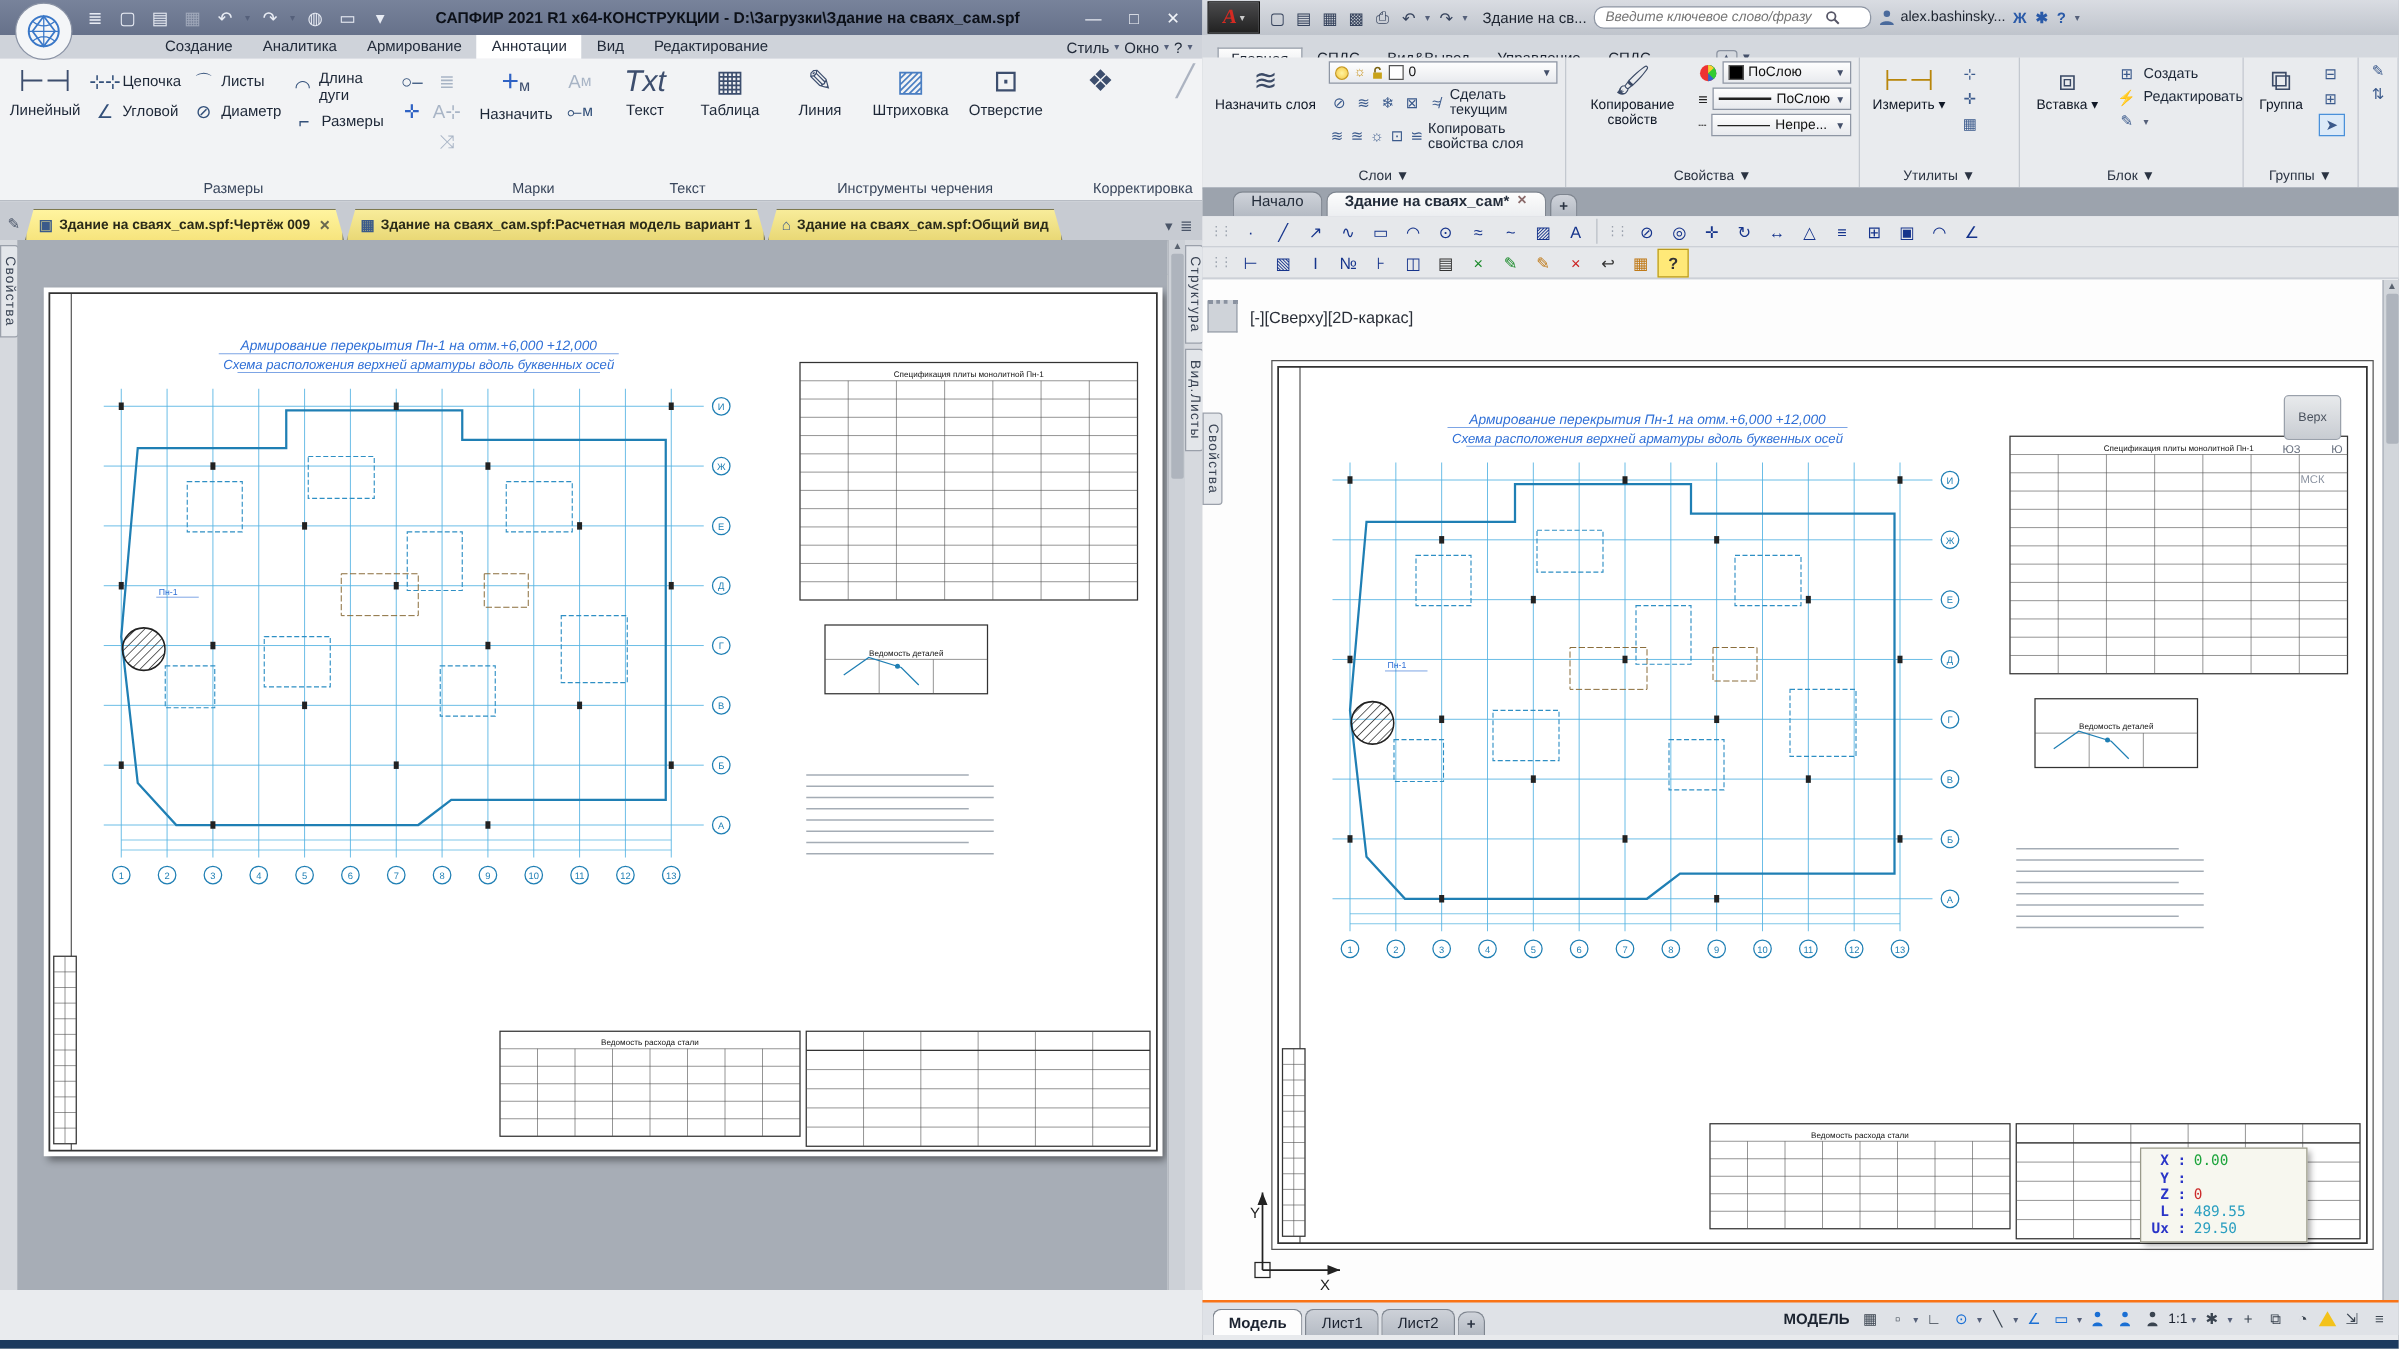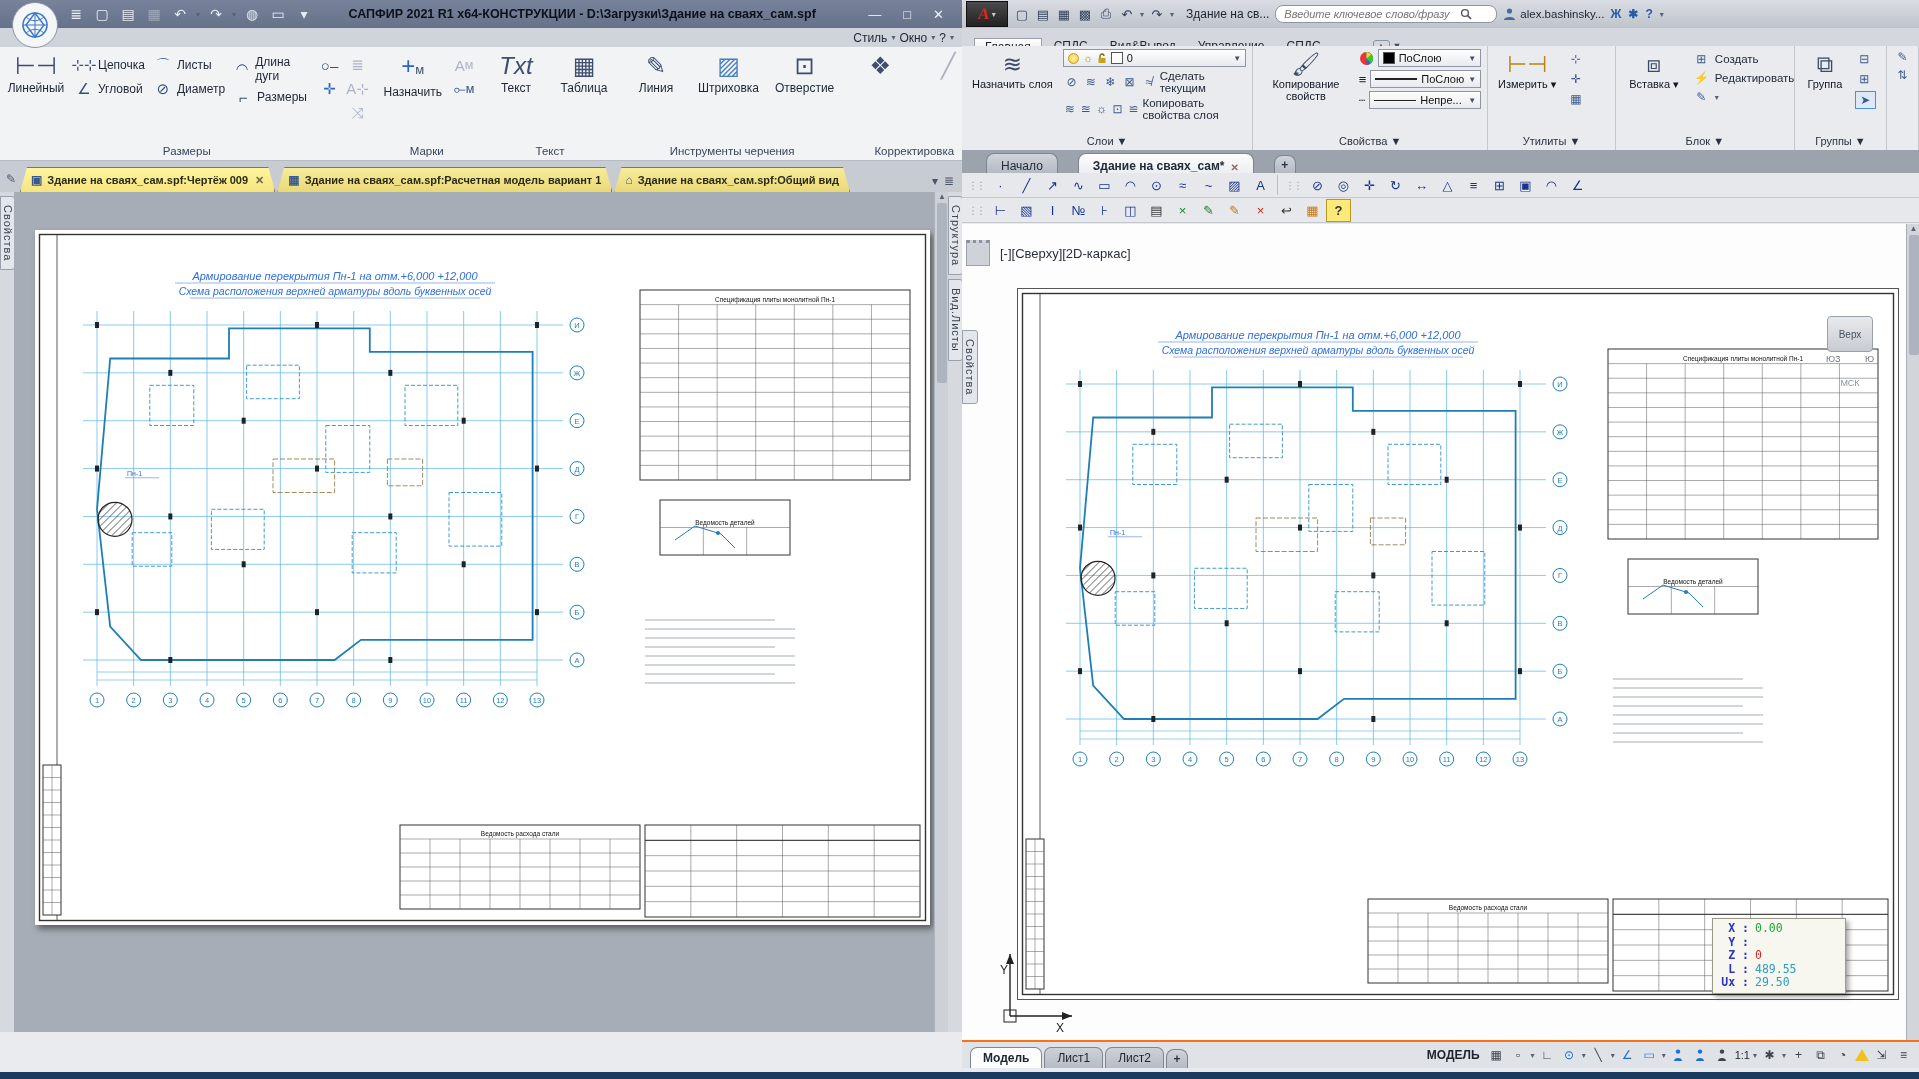--- a/index.html
+++ b/index.html
@@ -85,21 +85,21 @@
   .rpanel-label{text-align:center;font-size:11px;color:#2a3342;padding:2px 0 3px}
   .bigbtn{display:flex;flex-direction:column;align-items:center;gap:1px;padding:2px 4px;min-width:56px;text-align:center}
   .bigbtn .big{font-size:23px;line-height:26px;color:#3b4a66}
   .bigbtn .lbl{font-size:11px;color:#101826;line-height:12px}
   .combo{height:16px;background:linear-gradient(#fefefe,#e8eaee);border:1px solid #8e96a4;display:flex;align-items:center;gap:4px;padding:0 4px;font-size:11px;color:#111}
   .chip{width:10px;height:10px;background:#000;border:1px solid #555}
   .lwline{width:42px;height:2px;background:#222}
   .caret{margin-left:auto;font-size:8px;color:#44506a}
   .smic{width:19px;height:16px;display:inline-flex;align-items:center;justify-content:center;font-size:12px;color:#3b5a8c}
   .rw-filetabs{left:0;top:150px;width:957px;height:23px;position:absolute;background:#9ca3ad;display:flex;align-items:flex-end;padding-left:24px;box-sizing:border-box}
-  .ftab{height:19px;display:flex;align-items:flex-end;gap:6px;padding:0 14px;font-size:12px;color:#232c3a;background:linear-gradient(#cfd3da,#b4bac3);border:1px solid #7e858f;border-bottom:none;border-radius:8px 8px 0 0;margin-right:20px;white-space:nowrap}
+  .ftab{height:19px;display:flex;align-items:flex-start;gap:6px;padding:0 14px;font-size:12px;color:#232c3a;background:linear-gradient(#cfd3da,#b4bac3);border:1px solid #7e858f;border-bottom:none;border-radius:8px 8px 0 0;margin-right:3px;white-space:nowrap}
   .ftab.act{background:linear-gradient(#fdfdfd,#eceef1);font-weight:bold}
   .ftab .cl{color:#8a6a6a;font-size:10px}
   .fplus{width:20px;height:17px;border-radius:8px 8px 0 0;background:linear-gradient(#cfd3da,#b4bac3);border:1px solid #7e858f;border-bottom:none;display:flex;align-items:center;justify-content:center;font-weight:bold;color:#2a3342}
   .rw-tb{position:absolute;left:0;width:957px;height:25px;background:#e6e8eb;border-bottom:1px solid #c3c8cf;display:flex;align-items:center;padding-left:3px;box-sizing:border-box;gap:1px}
   .grip{color:#9aa2ad;font-size:10px;letter-spacing:-2px;margin:0 3px}
   .ic2{width:23px;height:21px;display:inline-flex;align-items:center;justify-content:center;font-size:13px;color:#16348c;border:1px solid transparent}
   .ic2.green{color:#1a8a2a}.ic2.red{color:#c22}.ic2.orange{color:#c07a18}.ic2.dark{color:#333}
   .ic2.ybox{background:#ffe978;border:1px solid #b99a20;color:#333;font-weight:bold}
   .rw-canvas{left:0;top:224px;width:944px;height:816px;position:absolute;background:#fdfdfd;overflow:hidden}
   .vp-label{position:absolute;left:38px;top:22px;font-size:13px;color:#2a2f38}
@@ -152,20 +152,28 @@
       </div>
     <div class="lw-title">САПФИР 2021 R1 x64-КОНСТРУКЦИИ - D:\Загрузки\Здание на сваях_сам.spf</div>
     <div class="winbtns" id="lw-winbtns">
         <span>—</span>
         <span>□</span>
         <span>✕</span>
       </div>
   </div>
 
   <div class="lw-menurow">
+    <div class="lw-menu" id="lw-menu">
+        <span class="lw-mtab">Создание</span>
+        <span class="lw-mtab">Аналитика</span>
+        <span class="lw-mtab">Армирование</span>
+        <span class="lw-mtab act">Аннотации</span>
+        <span class="lw-mtab">Вид</span>
+        <span class="lw-mtab">Редактирование</span>
+      </div>
     <div class="lw-menu-right" id="lw-menu-right">
         <span>Стиль</span>
         <span class="ddc">▾</span>
         <span>Окно</span>
         <span class="ddc">▾</span>
         <span>?</span>
         <span class="ddc">▾</span>
       </div>
   </div>
 

